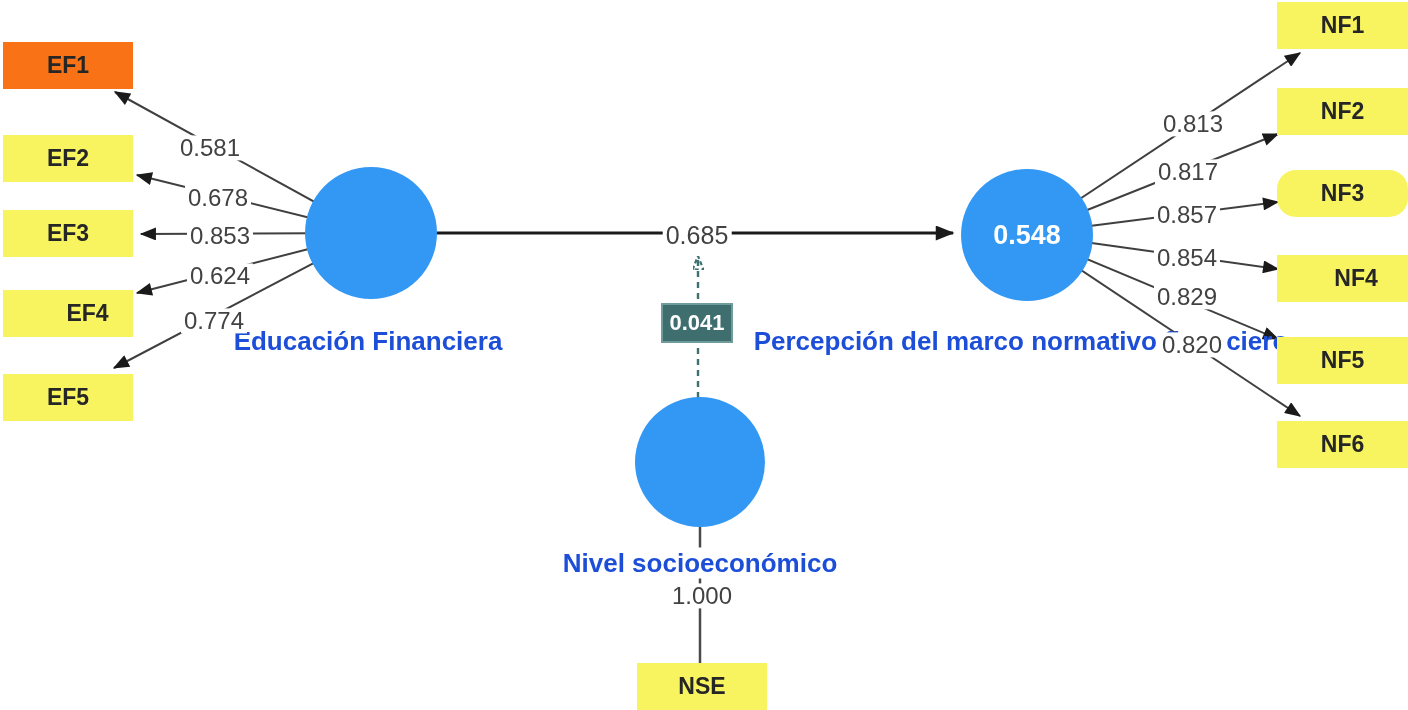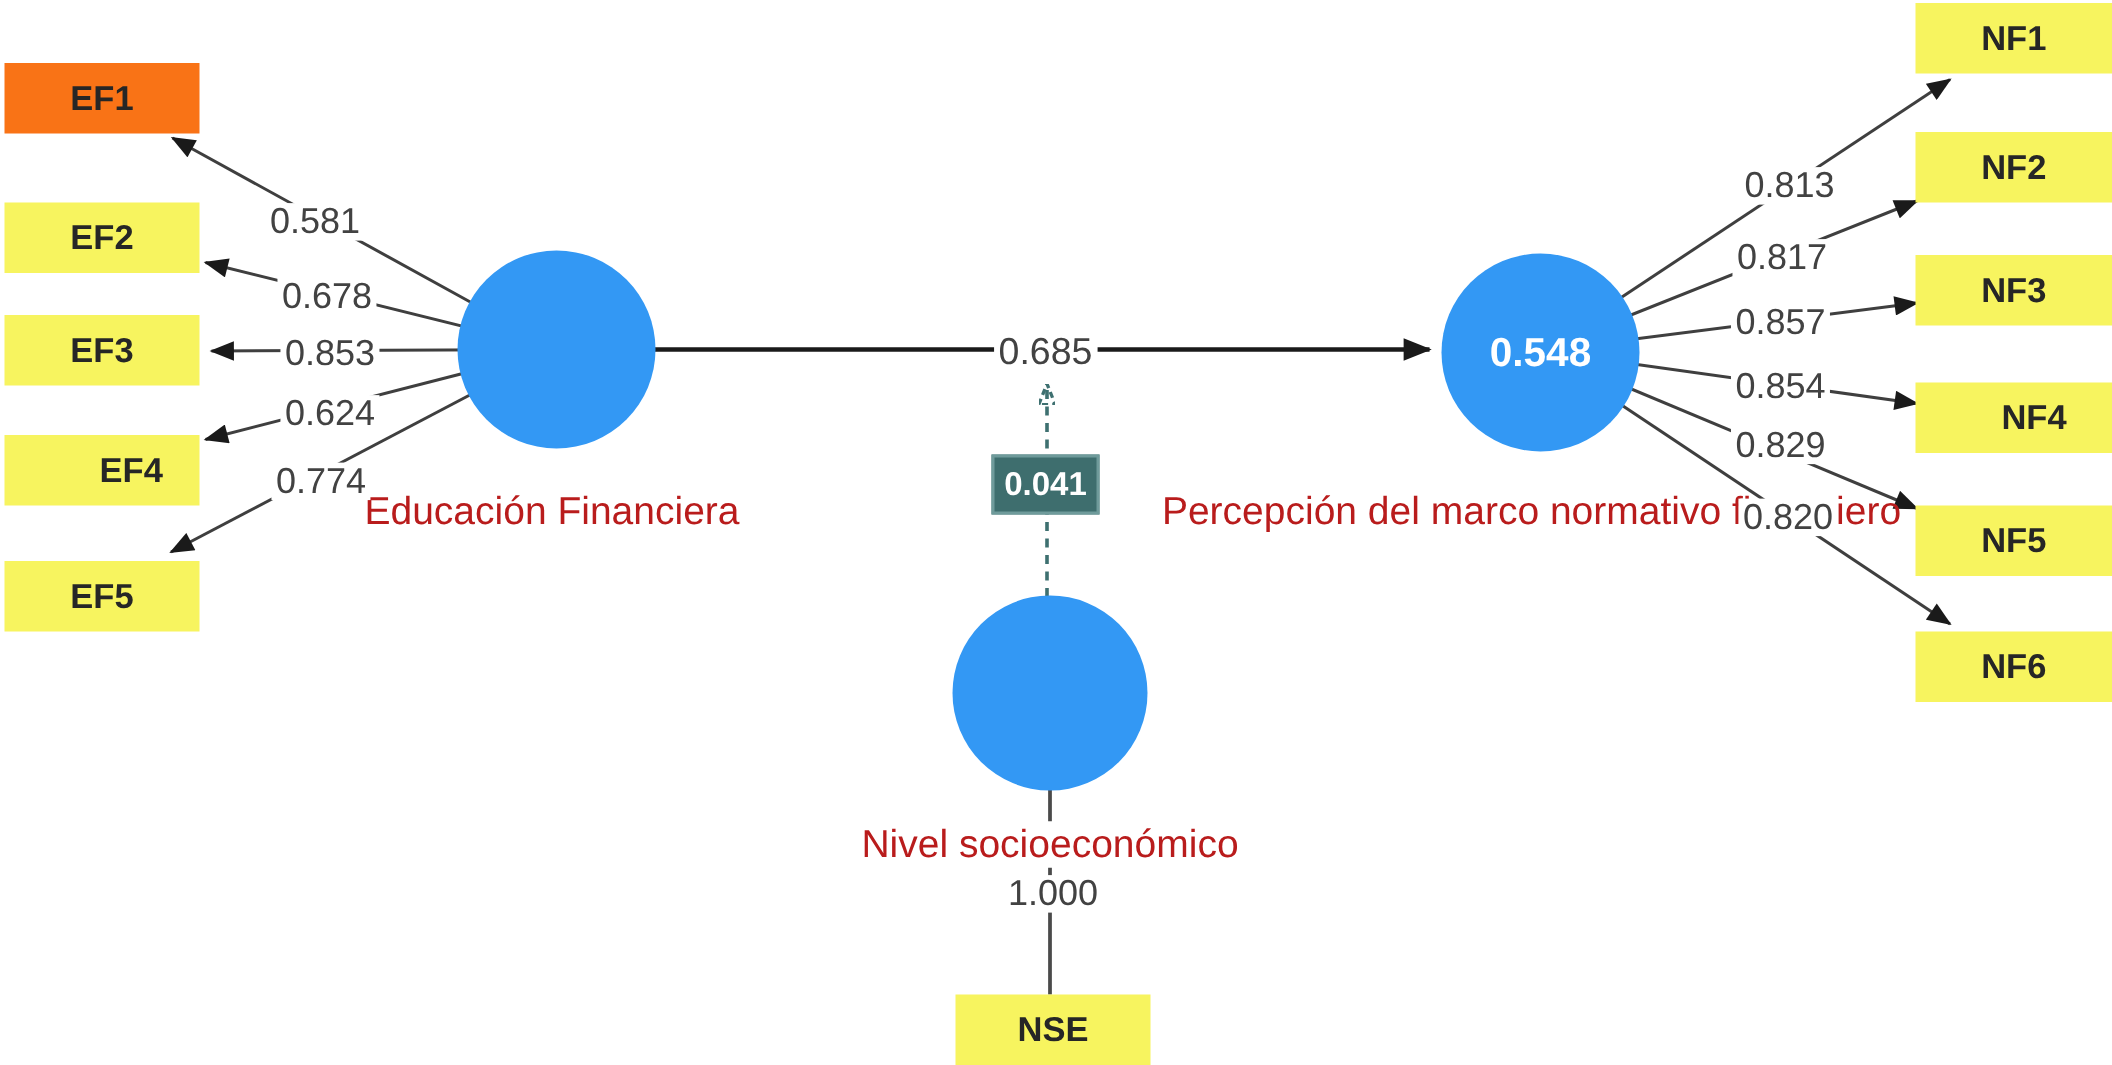--- a/index.html
+++ b/index.html
@@ -41,23 +41,23 @@
     z-index: 2;
   }
   .latent .r2 {
     color: #ffffff;
     font-weight: bold;
     font-size: 27px;
   }
   .node-label {
     position: absolute;
     transform: translate(-50%, -50%);
-    font-weight: normal;
+    font-weight: bold;
     font-size: 26px;
-    color: #b91c1c;
+    color: #1d4ed8;
     white-space: nowrap;
     z-index: 1;
   }
   .node-label.bg-white { background: #ffffff; padding: 0 3px; }
   .loading {
     position: absolute;
     transform: translate(-50%, -50%);
     font-size: 24px;
     color: #424242;
     background: #ffffff;
@@ -124,21 +124,21 @@
   <div class="node-label bg-white" style="left:700px; top:563px;">Nivel socioeconómico</div>
 
   <div class="indicator" style="left: 3px; top: 42px; background: #f97316;">EF1</div>
   <div class="indicator" style="left: 3px; top: 135px; background: rgb(247, 244, 95);">EF2</div>
   <div class="indicator" style="left: 3px; top: 210px; background: rgb(247, 244, 95);">EF3</div>
   <div class="indicator" style="left: 3px; top: 290px; background: rgb(247, 244, 95); padding-left: 39px;">EF4</div>
   <div class="indicator" style="left: 3px; top: 374px; background: rgb(247, 244, 95);">EF5</div>
 
   <div class="indicator" style="left: 1277px; top: 2px; width: 131px; background: rgb(247, 244, 95);">NF1</div>
   <div class="indicator" style="left: 1277px; top: 88px; width: 131px; background: rgb(247, 244, 95);">NF2</div>
-  <div class="indicator" style="left: 1277px; top: 170px; width: 131px; background: rgb(247, 244, 95);">NF3</div>
+  <div class="indicator" style="left: 1277px; top: 170px; width: 131px; background: rgb(247, 244, 95); border-radius: 19px;">NF3</div>
   <div class="indicator" style="left: 1277px; top: 255px; width: 158px; background: rgb(247, 244, 95);">NF4</div>
   <div class="indicator" style="left: 1277px; top: 337px; width: 131px; background: rgb(247, 244, 95);">NF5</div>
   <div class="indicator" style="left: 1277px; top: 421px; width: 131px; background: rgb(247, 244, 95);">NF6</div>
 
   <div class="indicator" style="left: 637px; top: 663px; background: rgb(247, 244, 95);">NSE</div>
 
   <div class="latent" style="left: 305px; top: 167px; width: 132px; height: 132px; background: rgb(51, 152, 244);"></div>
   <div class="latent" style="left: 961px; top: 169px; width: 132px; height: 132px; background: rgb(51, 152, 244);">
     <span class="r2">0.548</span>
   </div>

